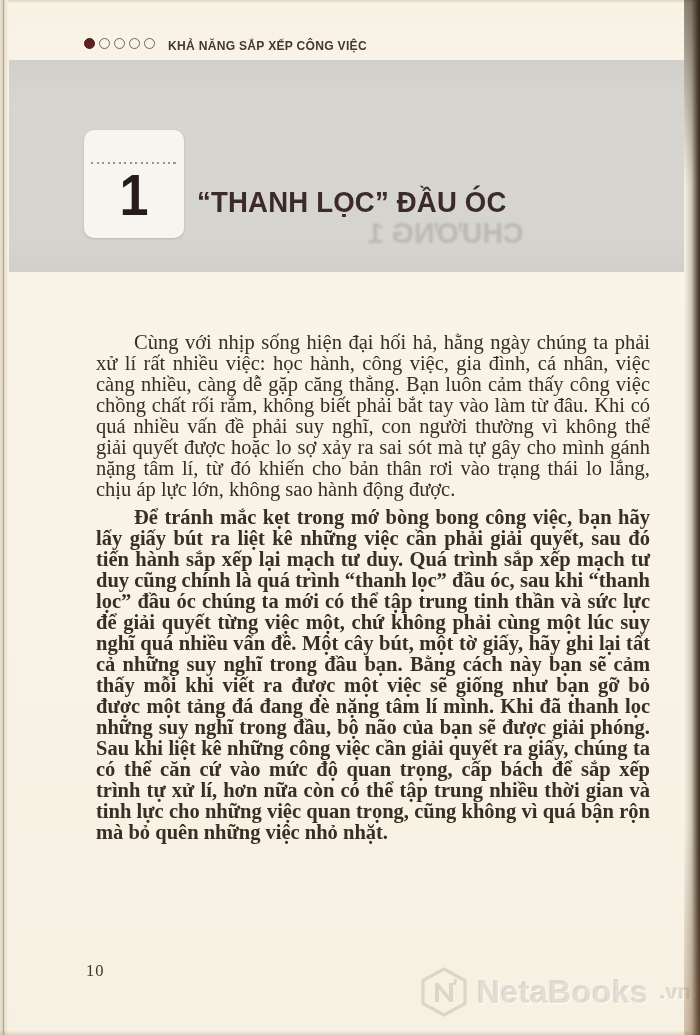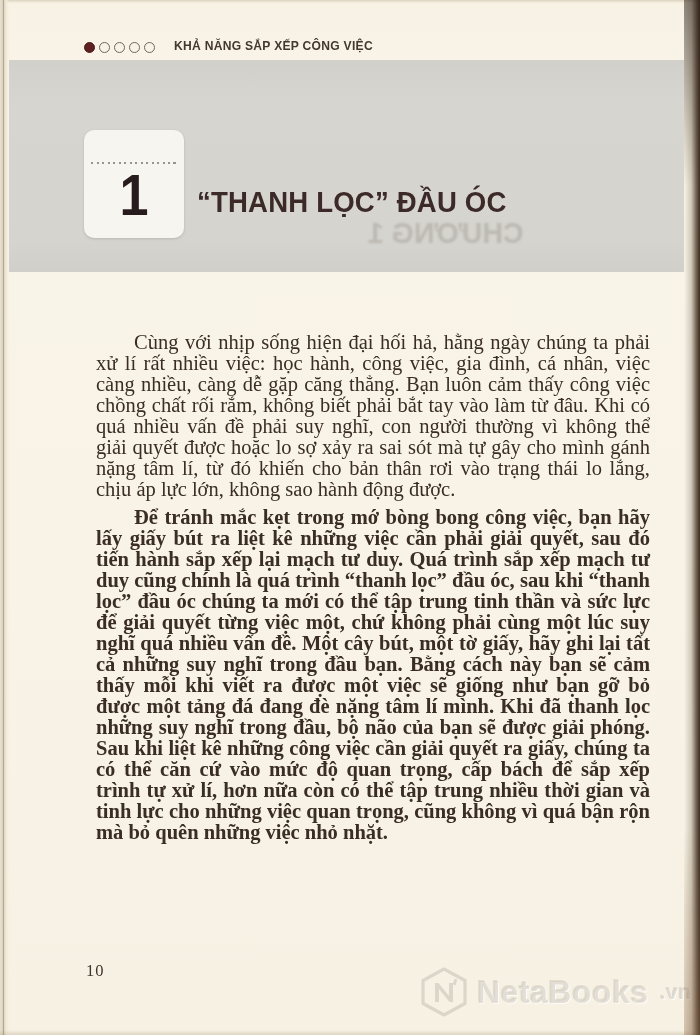--- a/index.html
+++ b/index.html
@@ -36,21 +36,21 @@
     background: linear-gradient(180deg, rgba(140,115,80,0) 0%, rgba(140,115,80,0.22) 100%);
   }
   .top-edge {
     position: absolute; left: 0; top: 0; width: 100%; height: 3px;
     background: linear-gradient(180deg, rgba(140,115,80,0.25) 0%, rgba(140,115,80,0) 100%);
   }
 
   
   .chapter-header {
     position: absolute; left: 84px; top: 38px;
-    display: flex; align-items: flex-end; gap: 19px;
+    display: flex; align-items: flex-start; gap: 13px;
   }
   .dots { display: flex; align-items: center; gap: 4px; }
   .dot {
     width: 11px; height: 11px; border-radius: 50%;
     border: 1.6px solid #6e665c; background: transparent;
   }
   .dot.filled { background: #5d2122; border-color: #4a1b1c; }
   .chapter-category {
     font-family: "Liberation Sans", "DejaVu Sans", sans-serif;
     font-size: 13px; font-weight: 700; color: #44382e;

